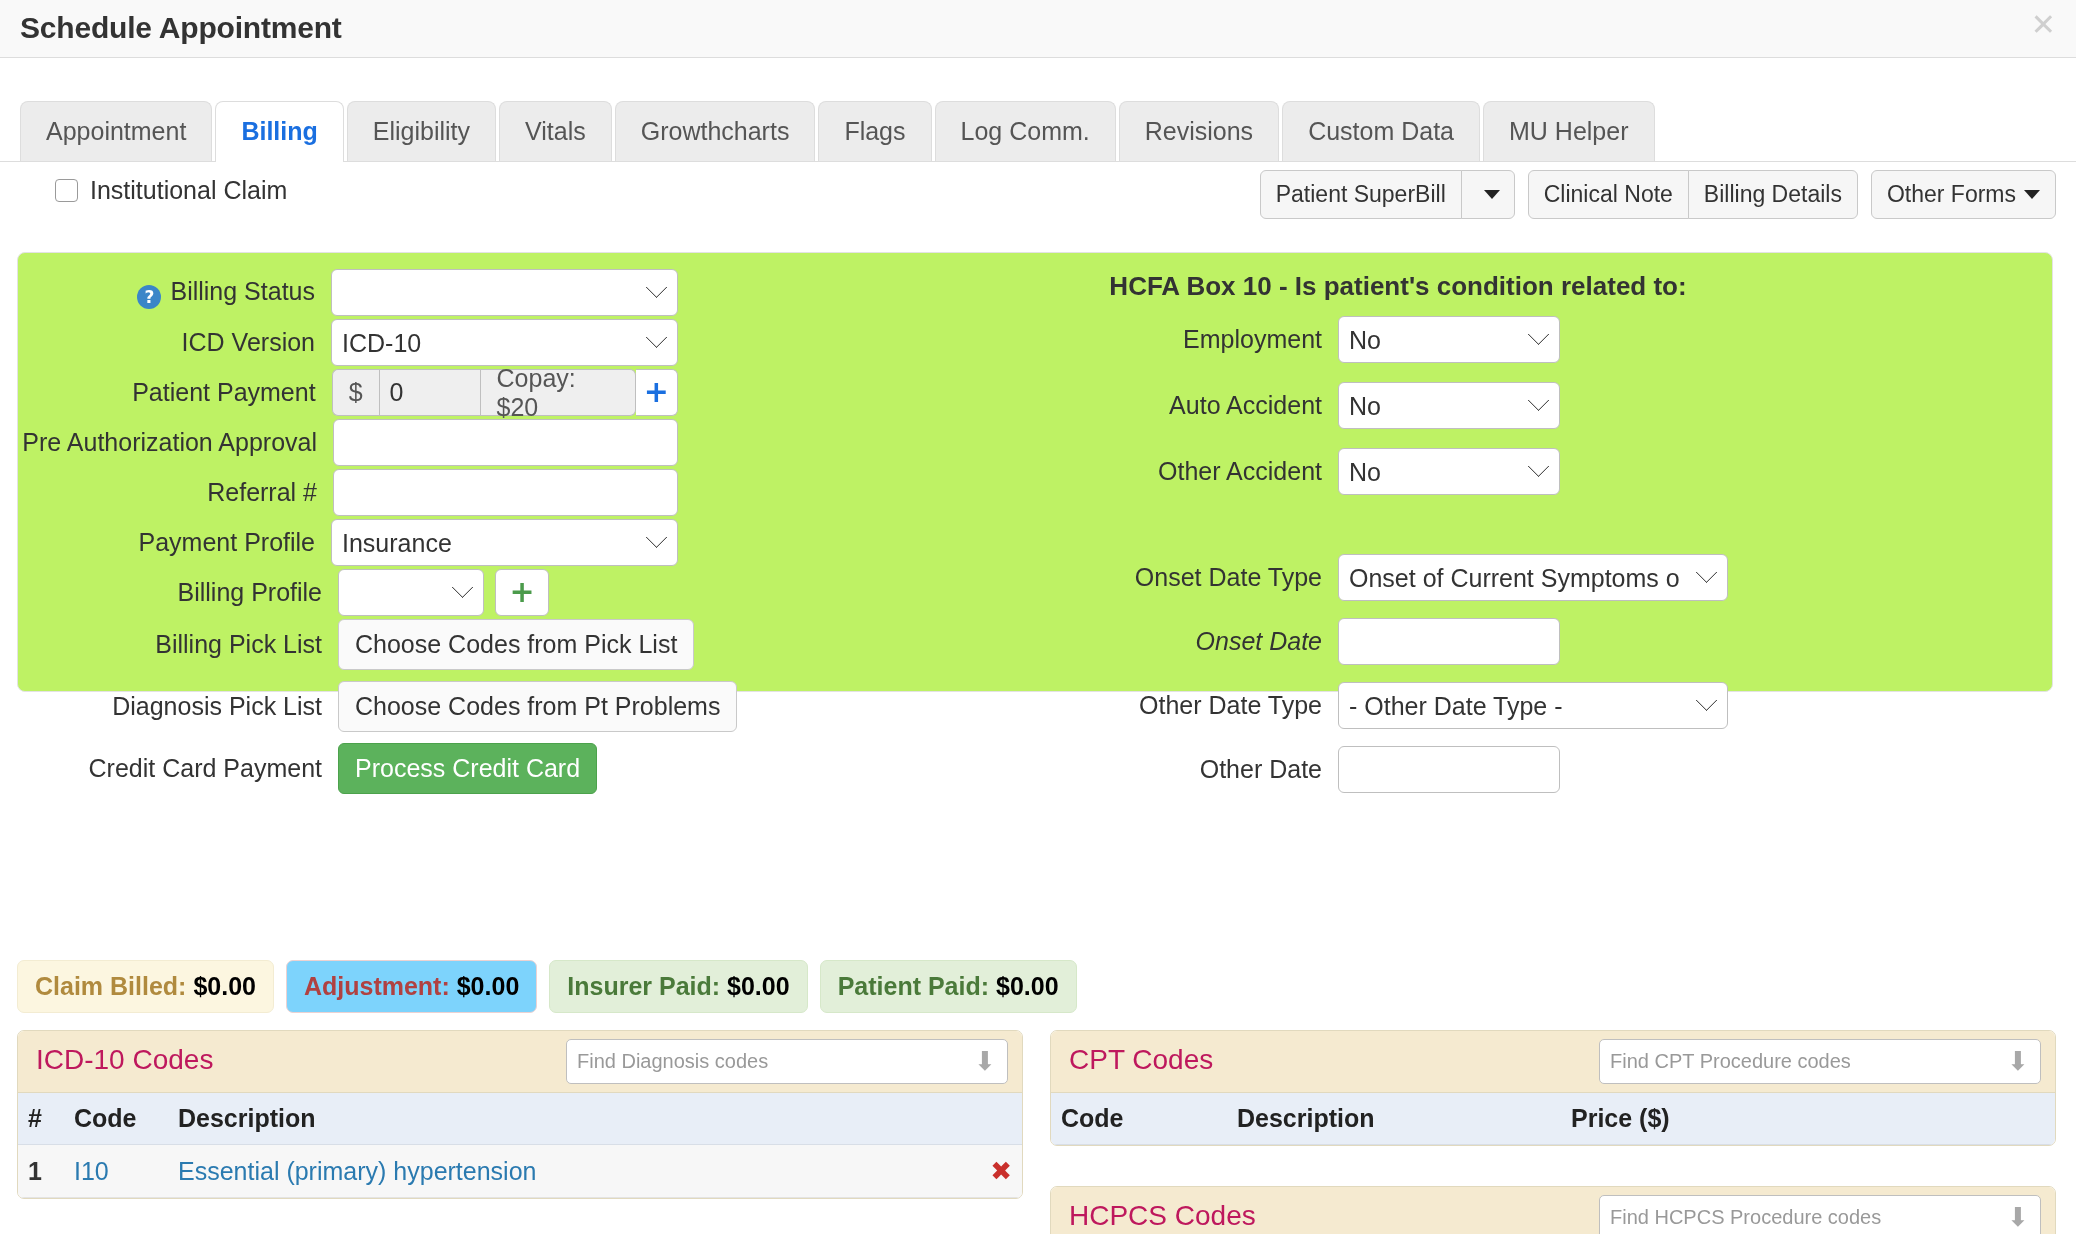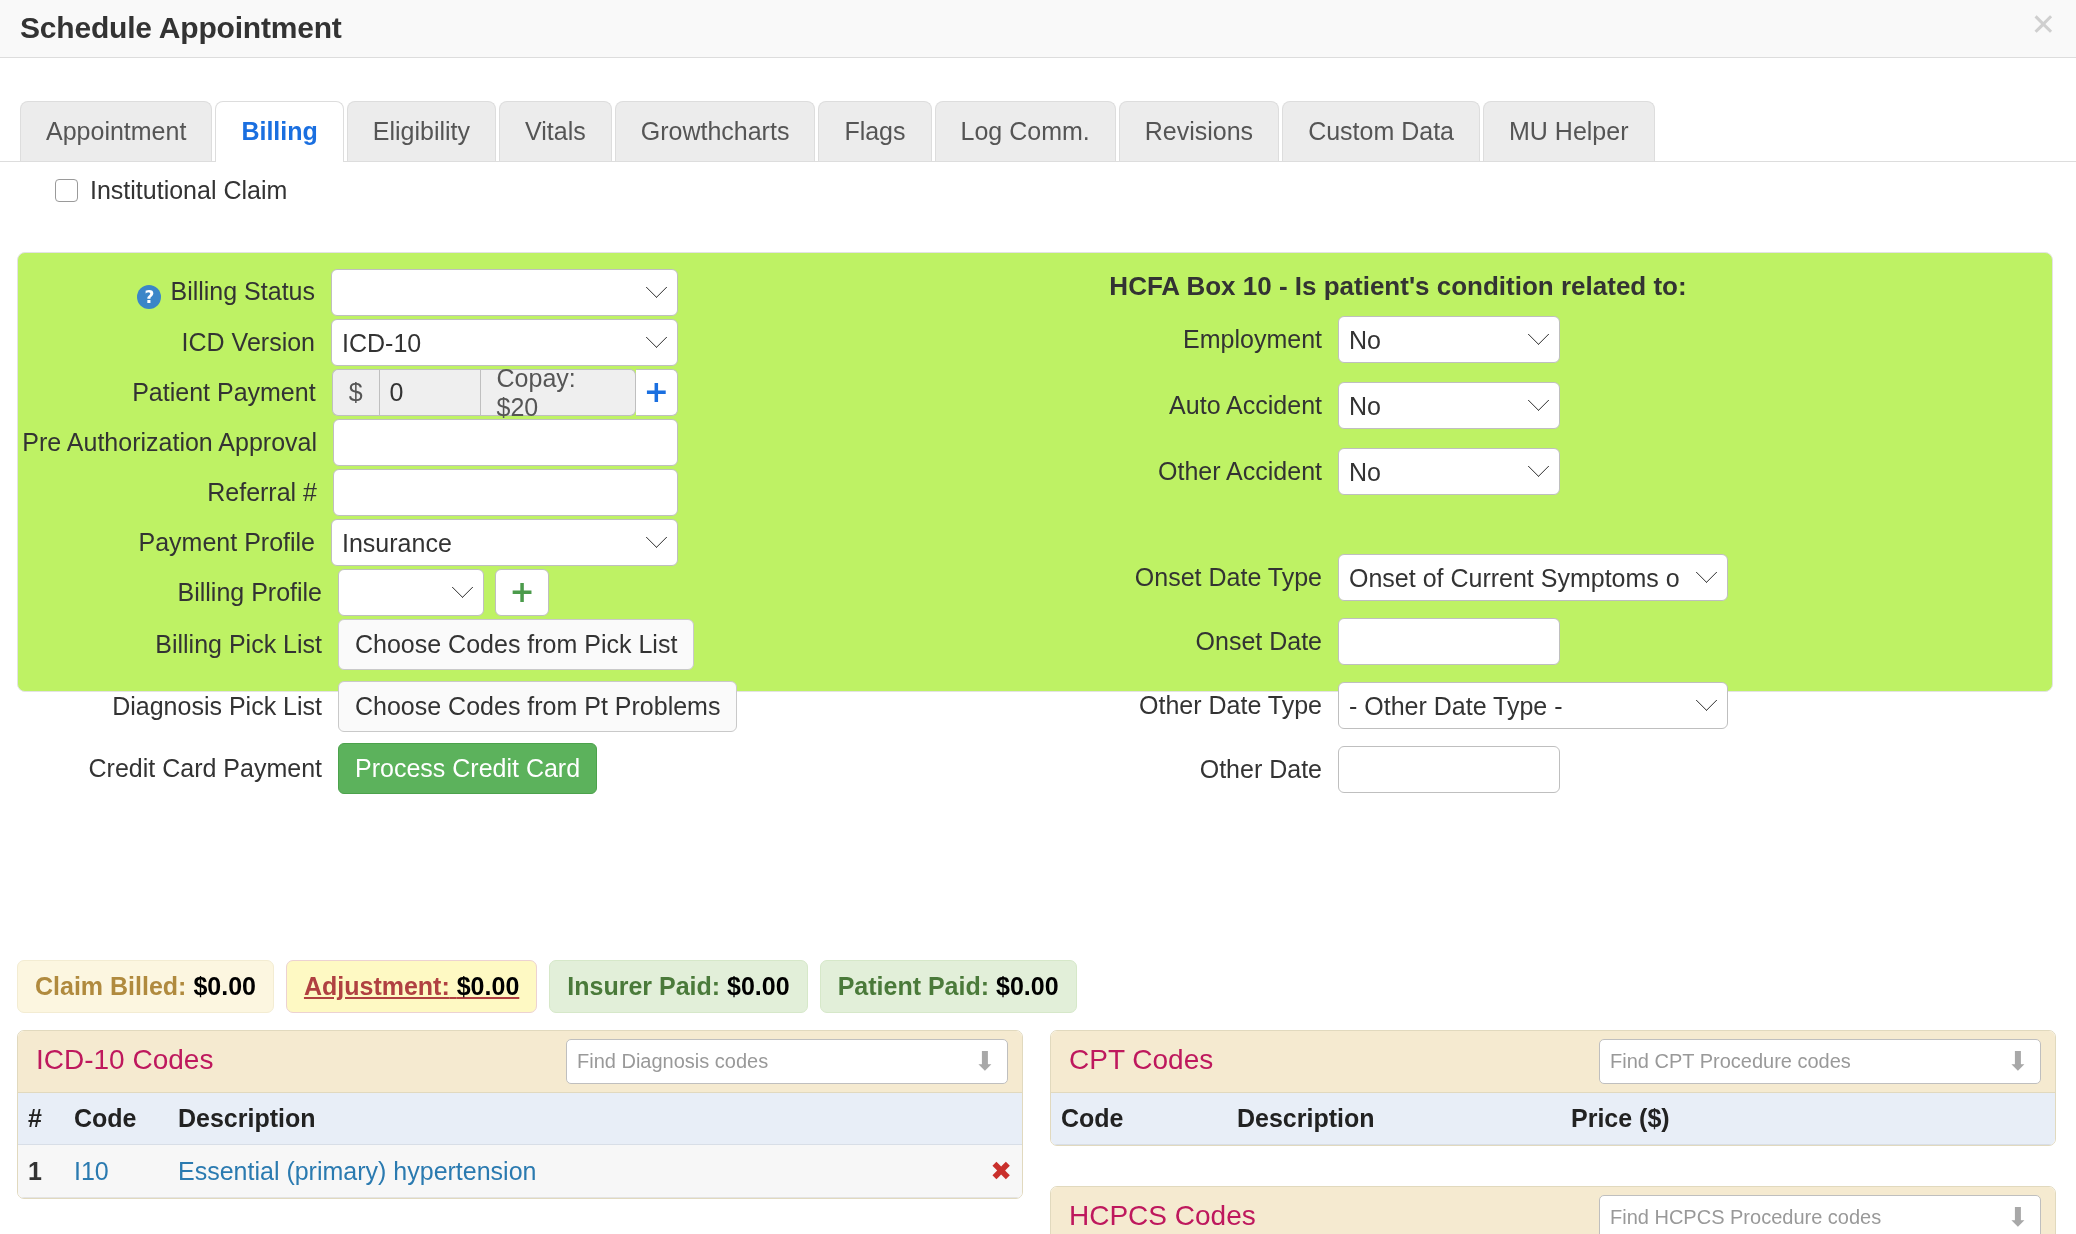--- a/index.html
+++ b/index.html
@@ -286,21 +286,21 @@
     display: inline-block;
     font-size: 25px;
     font-weight: bold;
     padding: 11px 17px;
     border-radius: 7px;
     margin-right: 12px;
     vertical-align: middle;
   }
   .badge .amt { color: #000000; }
   .badge.billed  { background:#fcf6e0; border:1px solid #f3ecd2; color:#b08a3e; }
-  .badge.adjust  { background:#fef9c3; border:1px solid #ecd2d2; color:#b04141;text-decoration:underline; }
+  .badge.adjust  { background:#7dd3fc; border:1px solid #ecd2d2; color:#b04141; }
   .badge.insurer { background:#e2efd9; border:1px solid #d6e8c9; color:#4a7a3a; }
   .badge.patient { background:#e2efd9; border:1px solid #d6e8c9; color:#4a7a3a; }
 
   
   .codepanel {
     position: absolute;
     border: 1px solid #e1d9be;
     border-radius: 7px;
     background: #ffffff;
     overflow: hidden;
@@ -388,20 +388,33 @@
   <div class="modal-close">✕</div>
 </div>
 
 <div class="tab-strip" id="tab-bar"><div class="tab">Appointment</div><div class="tab active">Billing</div><div class="tab">Eligibility</div><div class="tab">Vitals</div><div class="tab">Growthcharts</div><div class="tab">Flags</div><div class="tab">Log Comm.</div><div class="tab">Revisions</div><div class="tab">Custom Data</div><div class="tab">MU Helper</div></div>
 
 <div class="toolbar-row">
   <label class="inst-claim">
     <span class="chk"></span><span>Institutional Claim</span>
   </label>
 
+  <div class="btn-group-area">
+    <span class="grp">
+      <span class="bbtn">Patient SuperBill</span>
+      <span class="bbtn caret-only"><i class="caret"></i></span>
+    </span>
+    <span class="grp">
+      <span class="bbtn">Clinical Note</span>
+      <span class="bbtn">Billing Details</span>
+    </span>
+    <span class="grp single">
+      <span class="bbtn"><span>Other Forms</span><i class="caret"></i></span>
+    </span>
+  </div>
 </div>
 
 <div class="panel">
 
   <div class="frow" style="left:0; top:16px; width:660px;">
     <div class="flabel" style="width:320px;">
       <span class="help-icon">?</span><span>Billing Status</span>
     </div>
     <div class="fctl">
       <select class="ipt" style="width:347px;">
@@ -517,21 +530,21 @@
   <div class="frow" style="left:930px; top:301px;">
     <div class="flabel" style="width:390px;">Onset Date Type</div>
     <div class="fctl">
       <select class="ipt" style="width:390px;">
         <option>Onset of Current Symptoms o</option>
       </select>
     </div>
   </div>
 
   <div class="frow" style="left:930px; top:365px;">
-    <div class="flabel" style="width:390px;">Onset Date</div>
+    <div class="flabel" style="width:390px;font-style:italic;">Onset Date</div>
     <div class="fctl">
       <input class="ipt" type="text" style="width: 222px;" value="">
     </div>
   </div>
 
   <div class="frow" style="left:930px; top:429px;">
     <div class="flabel" style="width:390px;">Other Date Type</div>
     <div class="fctl">
       <select class="ipt" style="width:390px;">
         <option>- Other Date Type -</option>

